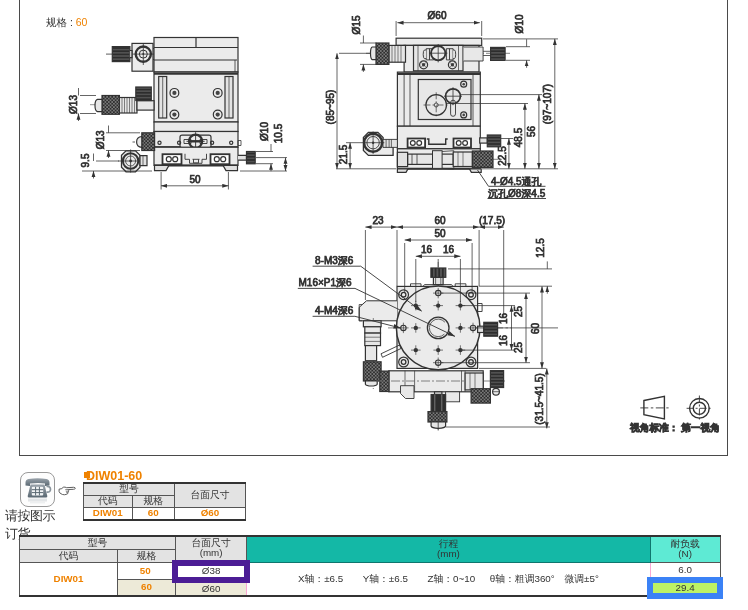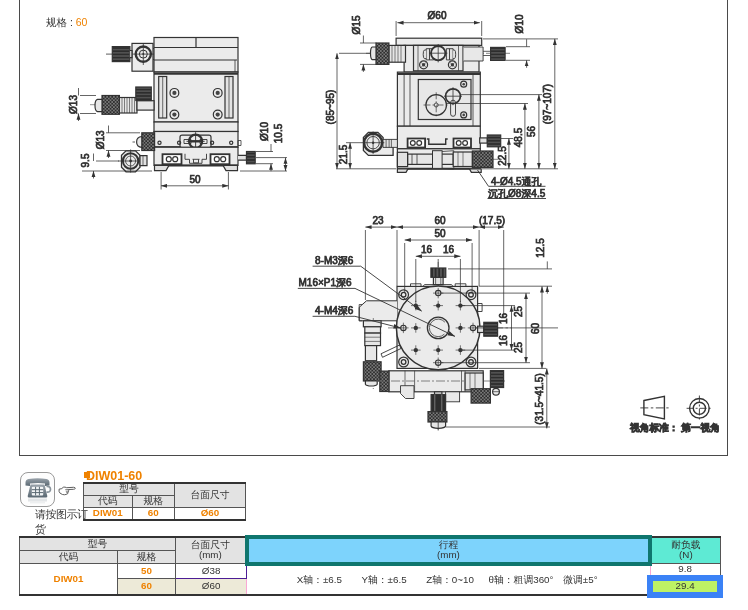--- a/index.html
+++ b/index.html
@@ -521,21 +521,21 @@
 
 <path d="M8 26.5h19v3H8z" fill="#ccd1d5" opacity="0.55"></path>
 <path d="M10 29.8h15v1.6H10z" fill="#dde1e4" opacity="0.5"></path>
 </svg>
 
 <svg class="abs" style="left:57.5px;top:484.5px" width="18" height="12" viewBox="0 0 17 11">
 <path d="M1 3.8 L3.6 3.2 Q4.8 1.4 6.6 1.8 L8.2 2.4 L14.8 2.0 Q16.4 2.1 16.3 3.0 Q16.2 3.9 14.6 3.9 L9.8 4.1 Q10.4 4.9 9.8 5.6 Q10.2 6.4 9.4 7.1 Q9.6 8.1 8.2 8.6 Q6 9.4 4.2 8.8 L2 7.6 Q0.6 6.4 1 3.8 Z" fill="#fff" stroke="#555" stroke-width="0.9"></path>
 <path d="M9.8 4.1 L6.8 4.3 M9.8 5.6 L7.4 5.8 M9.4 7.1 L7.6 7.2" fill="none" stroke="#555" stroke-width="0.7"></path>
 </svg>
 
-<div class="abs" style="left:35px;top:507px;width:60px;font-size:11px;color:#333;letter-spacing:-0.5px">请按图示订货</div>
+<div class="abs" style="left:5px;top:507px;width:60px;font-size:13px;color:#333;letter-spacing:-0.5px">请按图示订货</div>
 
 <div class="abs" style="left:84px;top:472px;width:6px;height:6px;background:#ef8200"></div>
 
 <div class="abs" style="left:86px;top:468.5px;font-size:12.5px"><span class="org">DIW01-60</span></div>
 
 <table class="abs" style="left:83px;top:481.5px;width:162px;border-top:2px solid #333;border-bottom:2px solid #333">
 <colgroup>
         <col style="width:48.6px">
         <col style="width:42.4px">
         <col style="width:71px">
@@ -562,33 +562,33 @@
         <col style="width:98.1px">
         <col style="width:57.8px">
         <col style="width:71.4px">
         <col style="width:403.3px">
         <col style="width:70.1px">
       </colgroup>
 <tbody>
         <tr style="height:14.2px">
 <td colspan="2" style="background:#e3e3e3;border:1px solid #555">型号</td>
 <td rowspan="2" style="background:#e3e3e3;border:1px solid #555">台面尺寸<br>(mm)</td>
-<td rowspan="2" style="background:#7dd3fc;border:4px solid #0f766e">行程<br>(mm)</td>
+<td rowspan="2" style="background:#14b8a6;border:1px solid #0f766e">行程<br>(mm)</td>
 <td rowspan="2" style="background:#5eead4;border:1px solid #555">耐负载<br>(N)</td>
         </tr>
 <tr style="height:13.3px">
 <td style="background:#e3e3e3;border:1px solid #555">代码</td>
 <td style="background:#e3e3e3;border:1px solid #555">规格</td>
         </tr>
 <tr style="height:13.2px">
 <td rowspan="2" class="org" style="border:1px solid #555">DIW01</td>
 <td class="org" style="border:1px solid #555">50</td>
-<td style="border:1px solid #4c1d95">Ø38</td>
+<td style="border:6px solid #4c1d95">Ø38</td>
 <td rowspan="2" style="border:1px solid #f9a8d4">X轴：±6.5  Y轴：±6.5  Z轴：0~10  θ轴：粗调360° 微调±5°</td>
-<td style="border:1px solid #555">9.8</td>
+<td style="border:1px solid #555">6.0</td>
         </tr>
 <tr style="height:14.8px">
 <td class="org" style="border:1px solid #555;background:#edead8">60</td>
 <td style="border:1px solid #555;background:#edead8">Ø60</td>
 <td style="border:6px solid #3b82f6;background:#bef264">29.4</td>
         </tr>
 </tbody>
     </table>
 </div>
 

